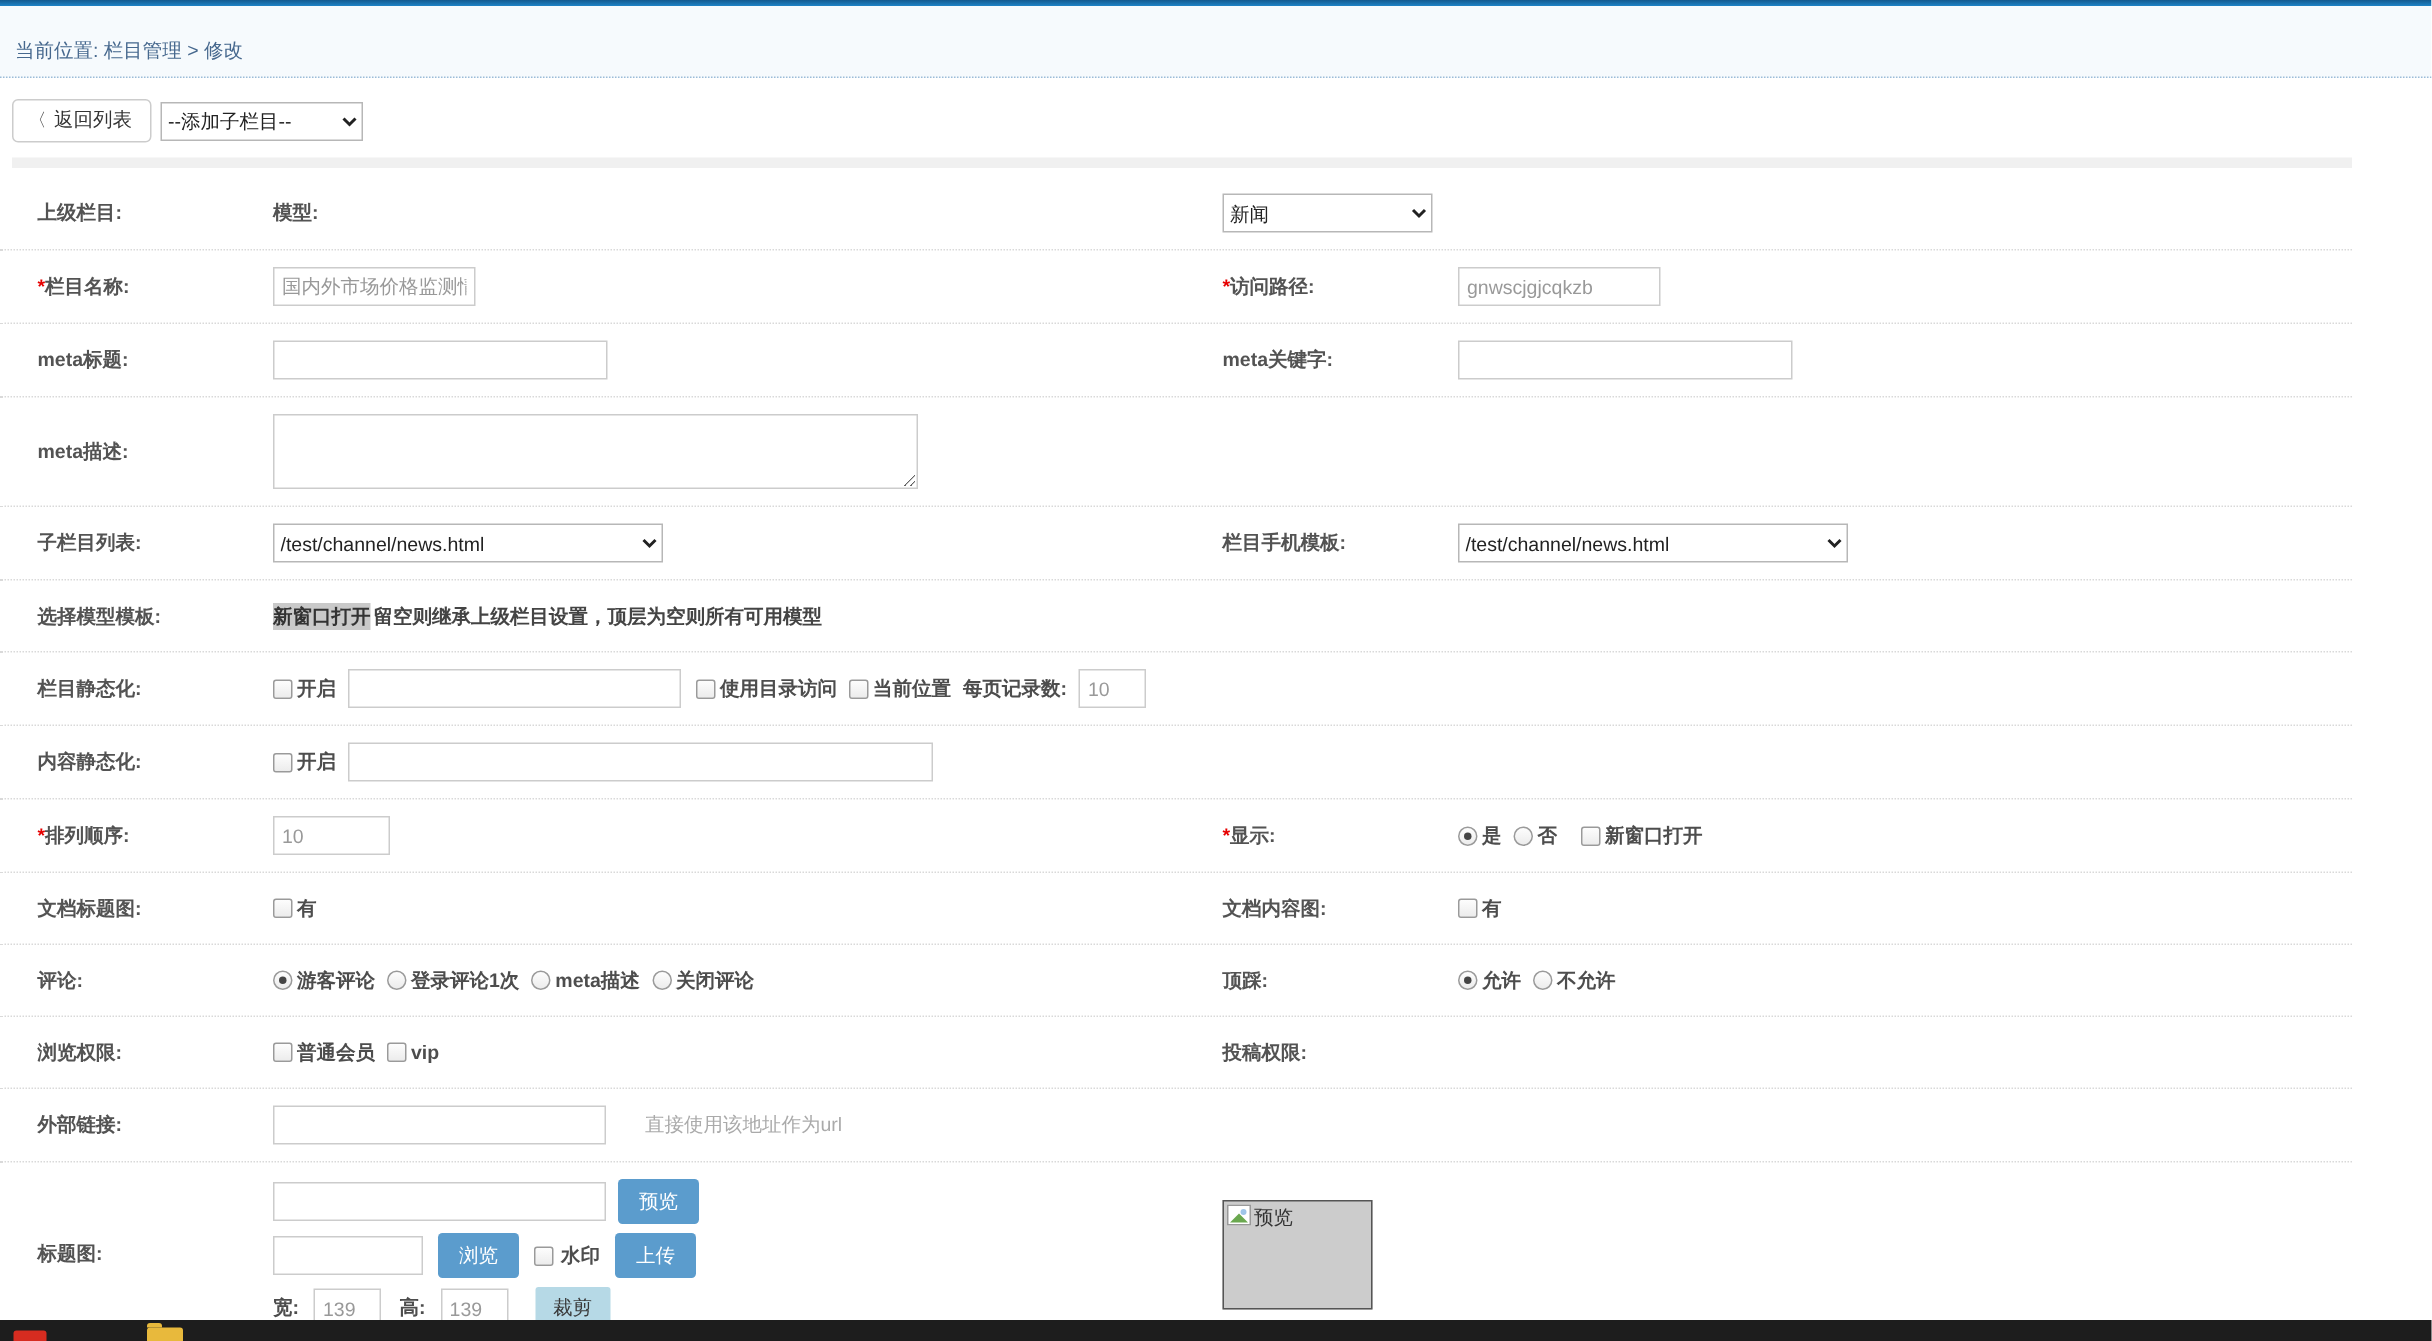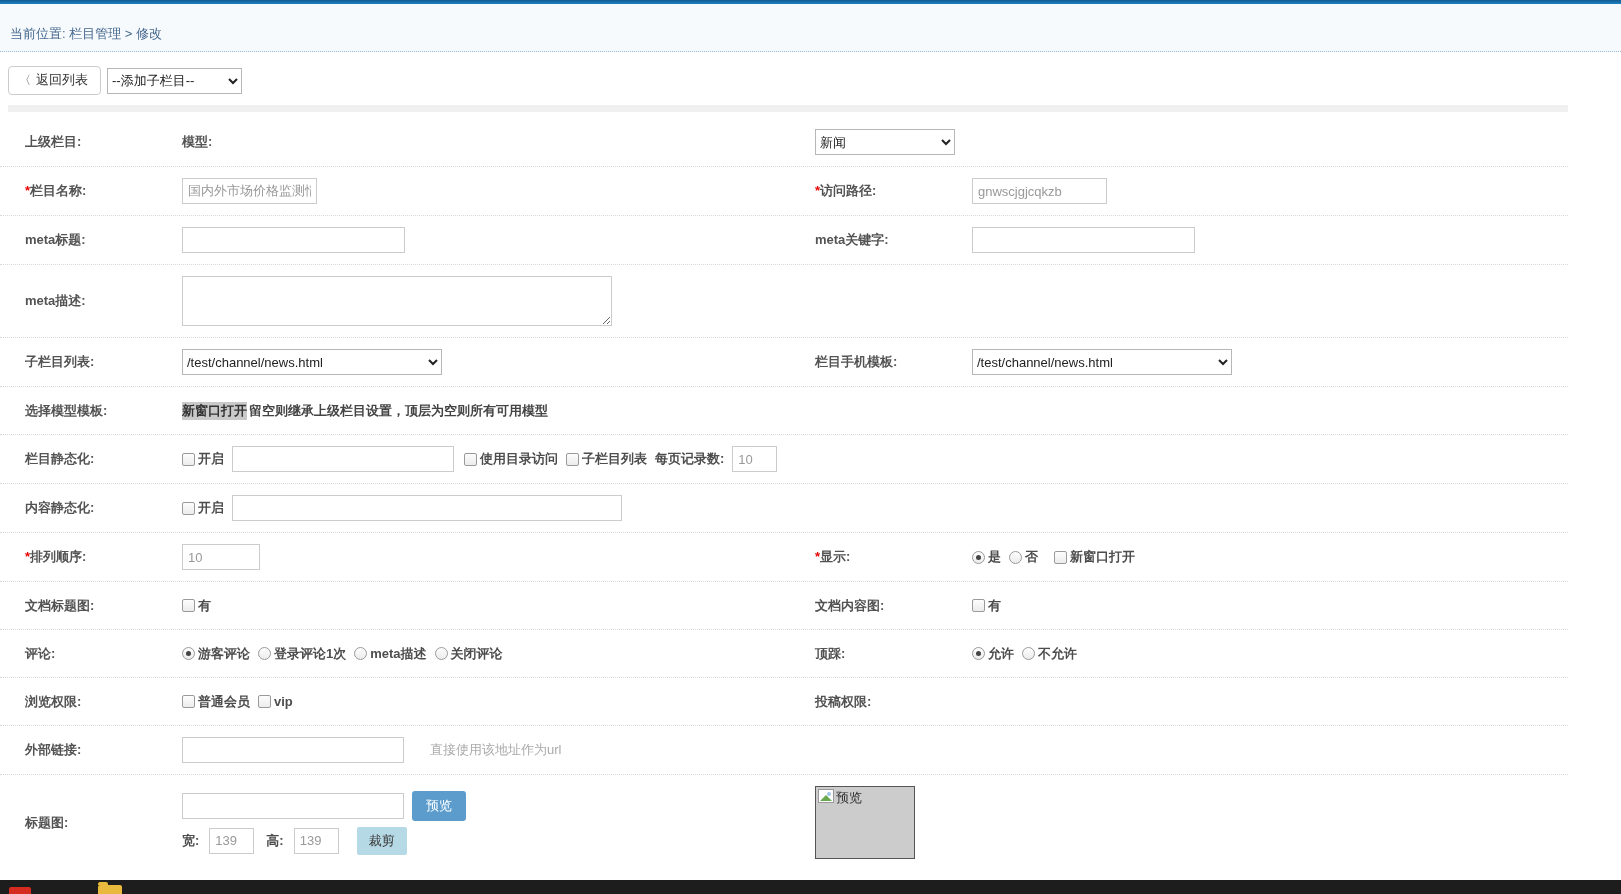--- a/index.html
+++ b/index.html
@@ -175,21 +175,21 @@
 
   <div class="row">
     <span class="lbl">栏目静态化:</span>
     <span class="field" style="grid-column:2 / 5;">
       <span class="cb"></span>
       <span class="opt-label">开启</span>
       <input type="text" class="w222" style="margin-right: 8px;">
       <span class="cb"></span>
       <span class="opt-label">使用目录访问</span>
       <span class="cb"></span>
-      <span class="opt-label">子栏目列表</span>
+      <span class="opt-label">当前位置</span>
       <span class="opt-label">每页记录数:</span>
       <input type="text" class="w45" value="10" style="">
     </span>
   </div>
 
   <div class="row">
     <span class="lbl">内容静态化:</span>
     <span class="field" style="grid-column:2 / 5;">
       <span class="cb"></span>
       <span class="opt-label">开启</span>
@@ -269,20 +269,27 @@
 
   <div class="row" style="align-items:center; border-bottom:none;">
     <span class="lbl">标题图:</span>
     <span class="field" style="align-items:flex-start;">
       <span class="timg-stack">
         <span class="timg-line">
           <input type="text" class="w222" style="">
           <button class="btn-blue" style="margin-left:4px;">预览</button>
         </span>
         <span class="timg-line">
+          <input type="text" class="w100" style="">
+          <button class="btn-blue" style="margin-left:6px;">浏览</button>
+          <span class="cb" style="margin-left:6px;"></span>
+          <span class="opt-label">水印</span>
+          <button class="btn-blue">上传</button>
+        </span>
+        <span class="timg-line">
           <span class="opt-label">宽:</span>
           <input type="text" class="w45" value="139" style="">
           <span class="opt-label" style="margin-left:8px;">高:</span>
           <input type="text" class="w45" value="139" style="">
           <button class="btn-crop" style="margin-left:14px;">裁剪</button>
         </span>
       </span>
     </span>
     <span class="field" style="grid-column:3 / 5;">
       <span class="preview-box">

